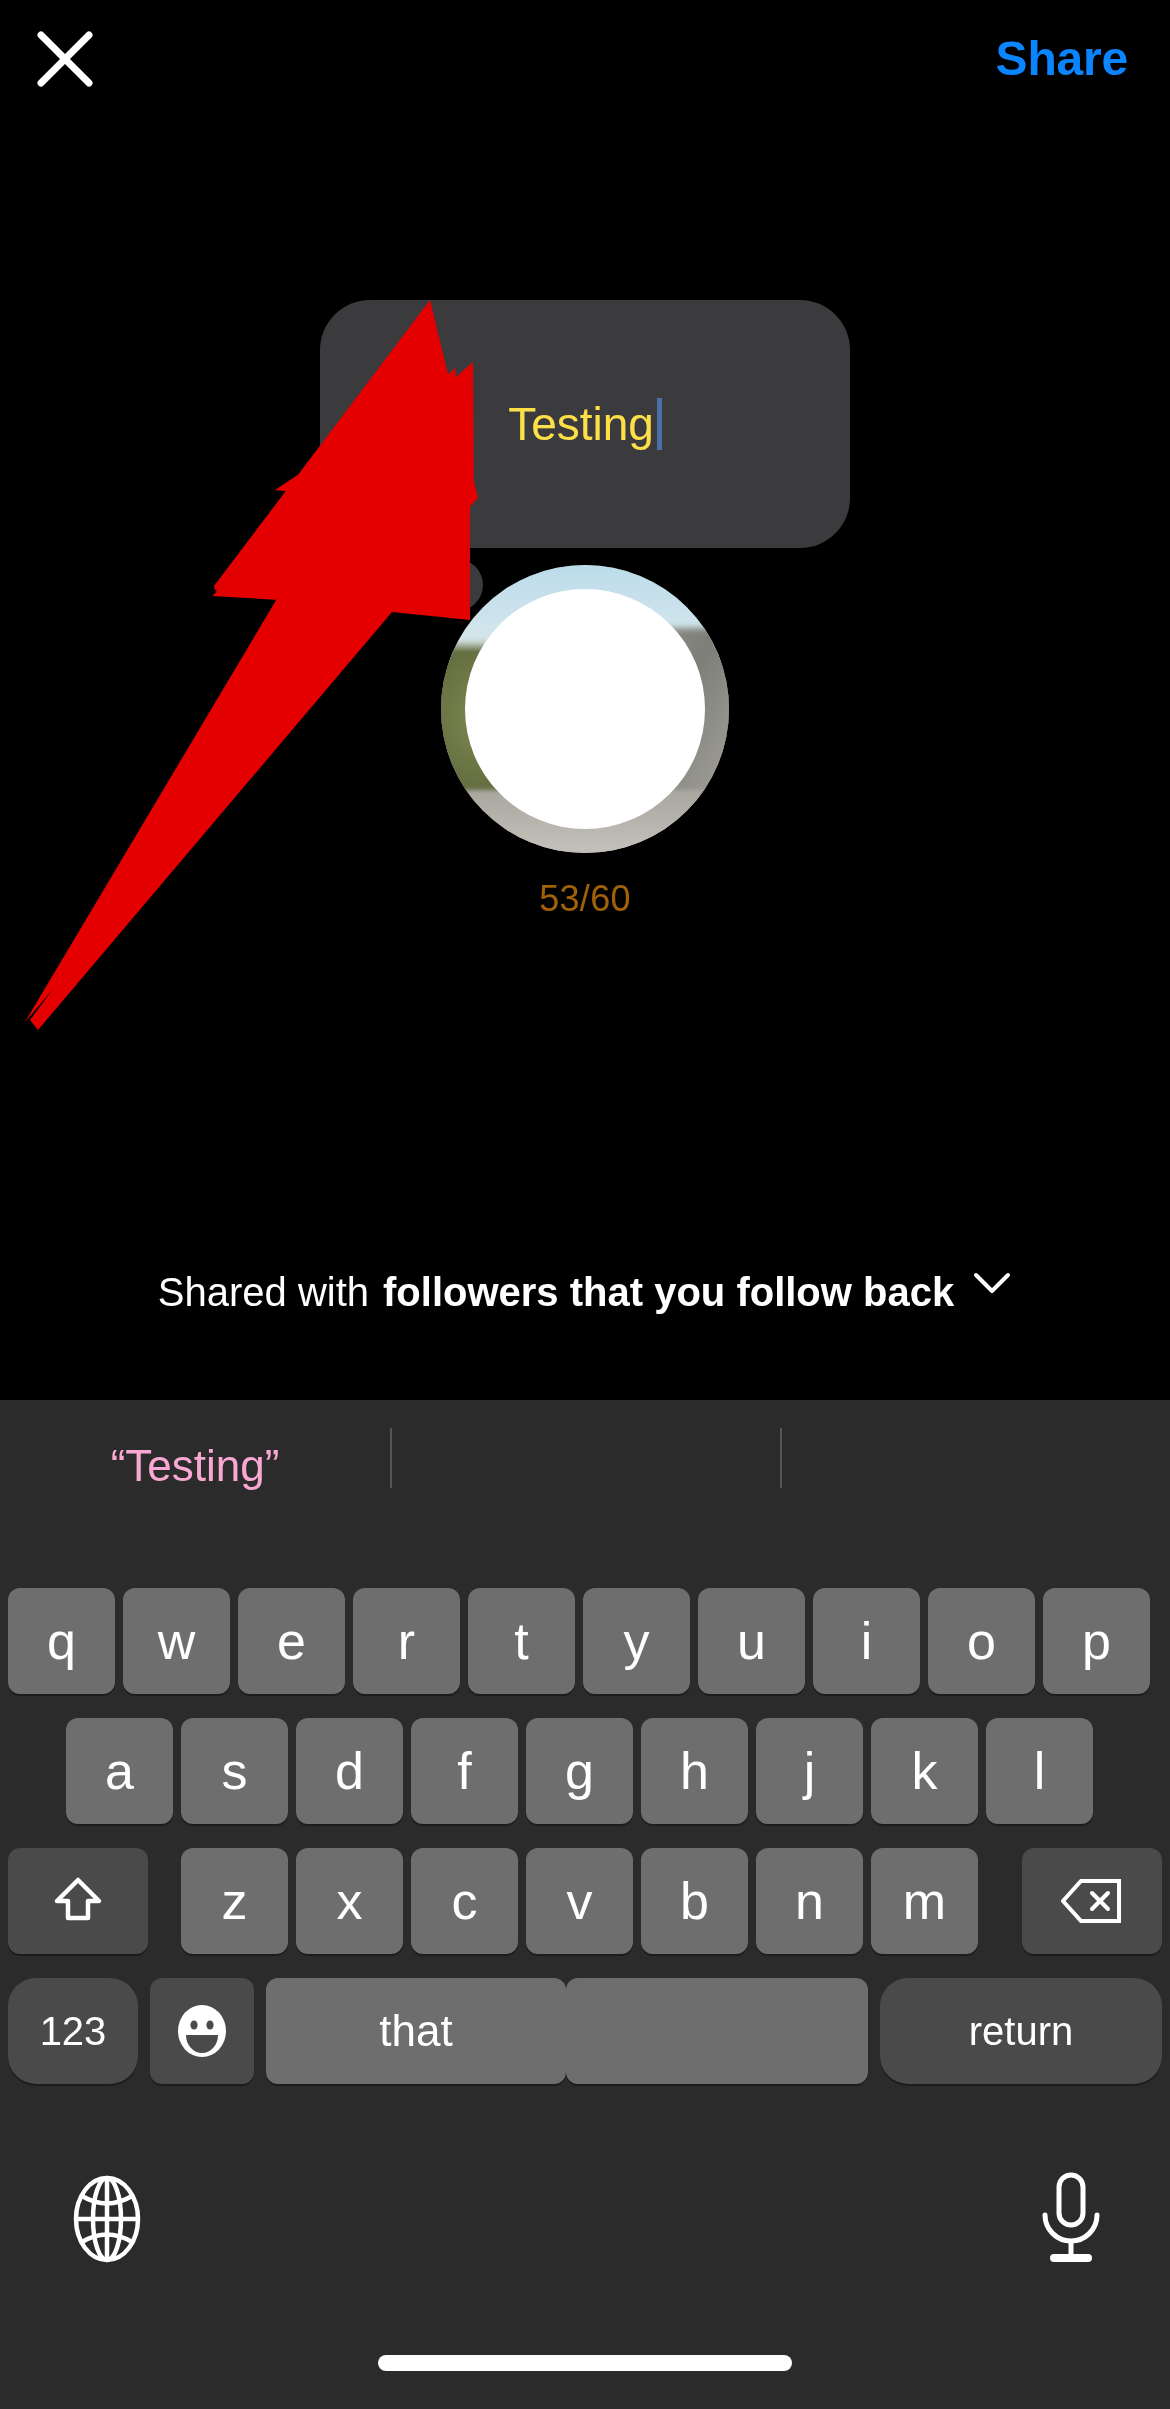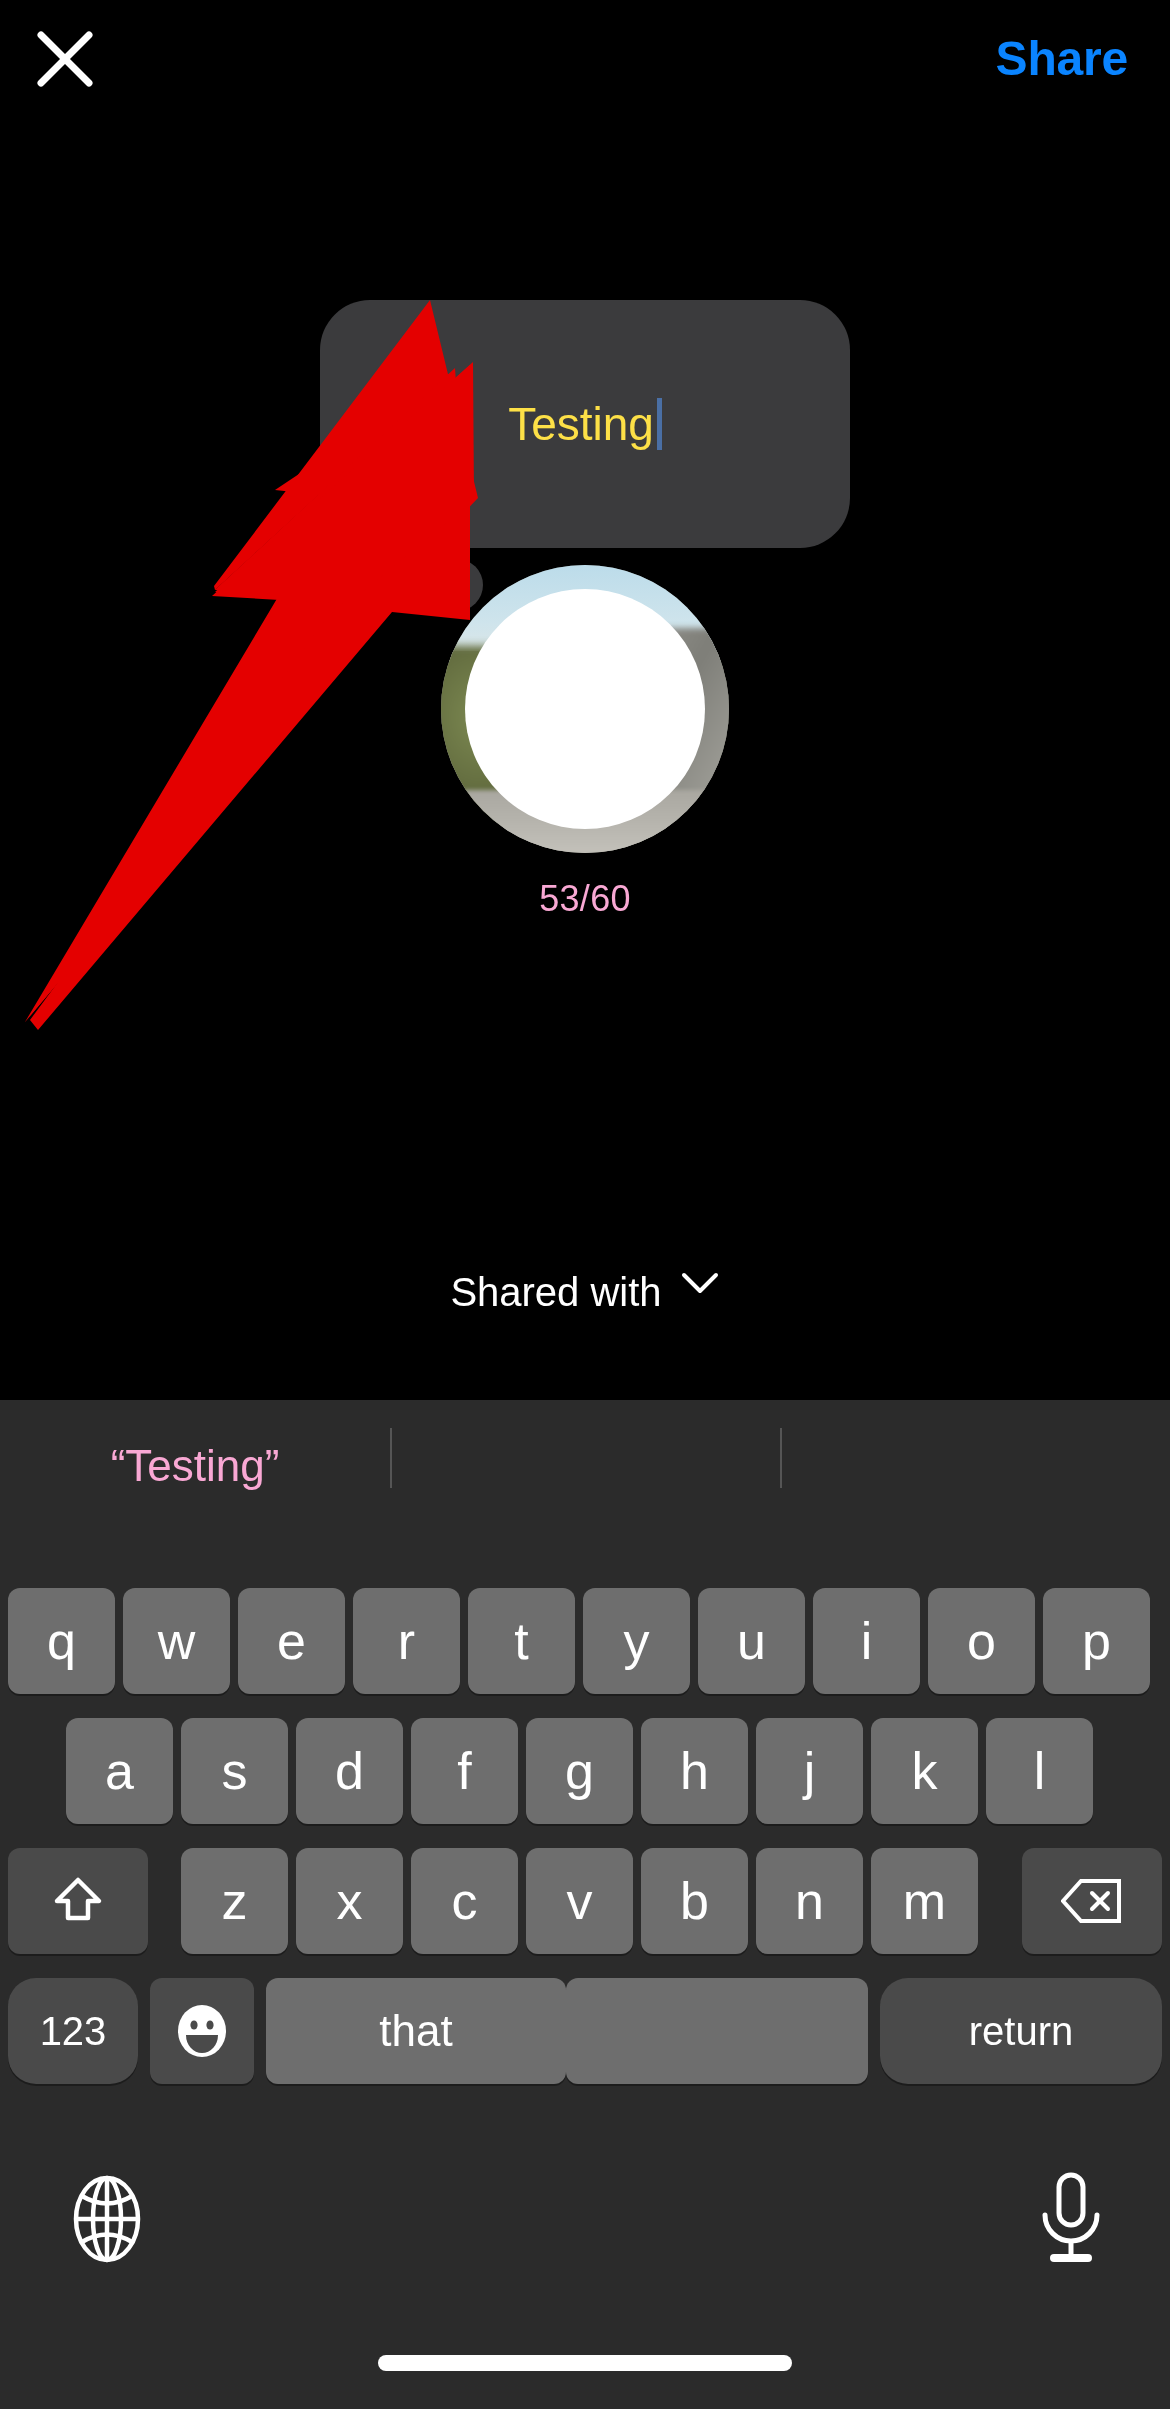--- a/index.html
+++ b/index.html
@@ -102,21 +102,21 @@
     position:absolute; left:-10px; top:-6px;
     width:52px; height:52px;
     border-radius:50%;
     background:#3b3b3d;
   }
 
   
   #char-counter {
     position:absolute; left:0; top:578px; width:1170px;
     text-align:center;
-    font-size:36px; color:#f9a8d4;
+    font-size:36px; color:#a16207;
     letter-spacing:0.3px;
   }
 
   
   #audience-row {
     position:absolute; left:0; top:1270px; width:1170px;
     display:flex; align-items:flex-start; justify-content:center;
     gap:14px;
     font-size:40px; color:#fff;
     cursor:pointer;
@@ -229,20 +229,21 @@
   <svg id="red-arrow" viewBox="0 0 1170 1100" xmlns="http://www.w3.org/2000/svg">
     <polygon points="25,1022 415,505 275,490 455,370 215,590 380,600" fill="#e40000"></polygon>
     <polygon points="215,590 455,370 380,600 478,498 430,300 214,586" fill="#e40000"></polygon>
     <path d="M25,1022 L300,560 L215,590 L455,368 L466,530 L380,600 Z" fill="#e40000"></path>
     <path d="M470,365 L215,592 L340,600 L30,1020 L38,1030 L392,612 L470,620 Z" fill="#e40000"></path>
     <path d="M473,362 L212,596 L348,604 L474,500 Z" fill="#e40000"></path>
   </svg>
 
   <div id="audience-row">
     <span id="audience-prefix">Shared with</span>
+    <span id="audience-value">followers that you follow back</span>
     <span id="audience-chevron">
       <svg width="40" height="26" viewBox="0 0 40 26" xmlns="http://www.w3.org/2000/svg">
         <polyline points="4,5 20,21 36,5" fill="none" stroke="#ffffff" stroke-width="4" stroke-linecap="round" stroke-linejoin="round"></polyline>
       </svg>
     </span>
   </div>
 
   <div id="keyboard">
 
     <div id="suggestion-bar">

